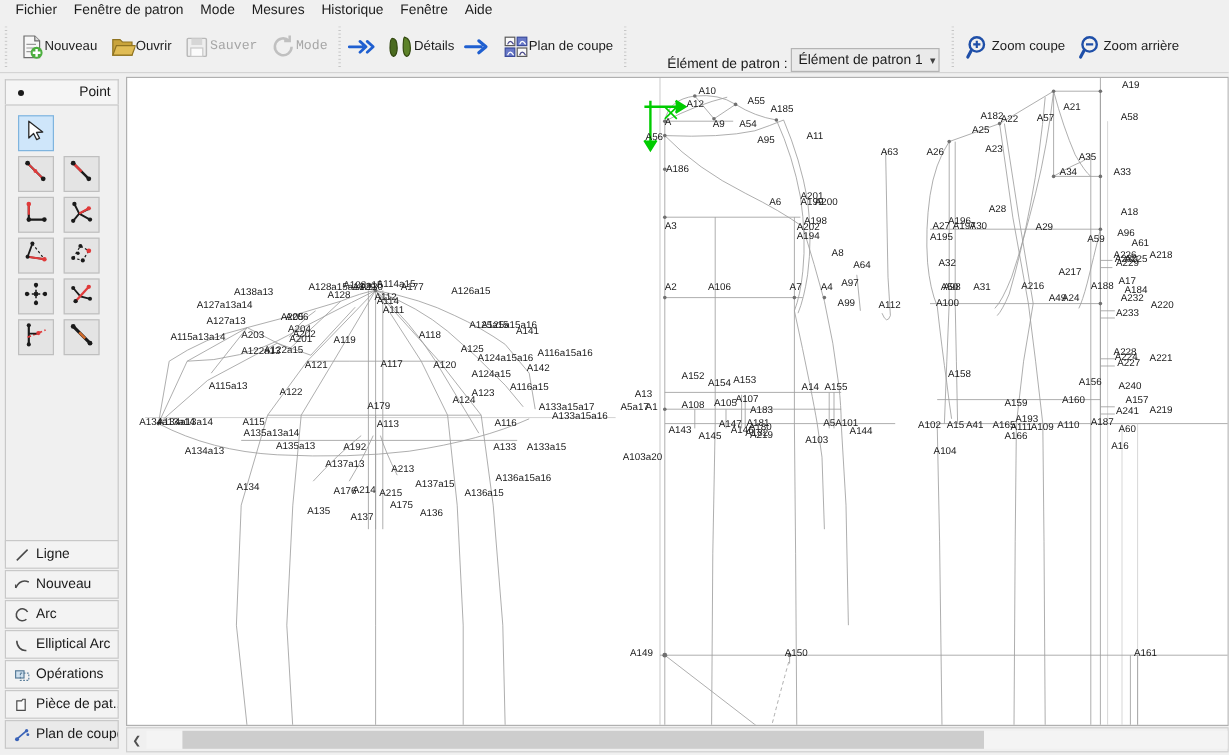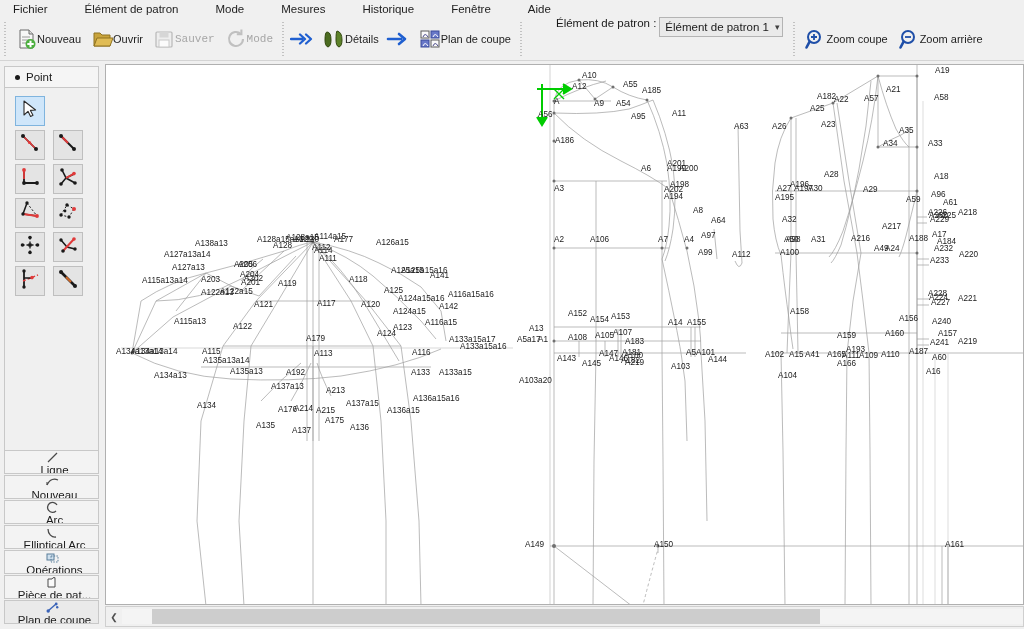--- a/index.html
+++ b/index.html
@@ -11,21 +11,21 @@
     font-family: "Liberation Sans", sans-serif;
     background: #f0f0f0;
     color: #1a1a1a;
   }
   #app { position: relative; width: 1024px; height: 629px; background: #f0f0f0; }
 
   
   .menubar {
     position: absolute; left: 0; top: 0; width: 1024px; height: 17px;
     background: #f0f0f0; display: flex; align-items: center;
-    padding-left: 6px; font-size: 11.5px; gap: 23px;
+    padding-left: 6px; font-size: 11.5px;
   }
   .menubar .mi { padding: 1px 7px; white-space: nowrap; cursor: default; color: #1d1d1d; }
 
   
   .toolbar {
     position: absolute; left: 0; top: 17px; width: 1024px; height: 44px;
     background: #f0f0f0; border-bottom: 1px solid #d4d4d4;
     display: flex; align-items: stretch;
   }
   .tb-handle {
@@ -39,59 +39,59 @@
     display: flex; align-items: center; justify-content: flex-start;
     min-width: 54px; padding: 2px 5px 0 5px; cursor: default;
     font-size: 11px; color: #1d1d1d; position: relative;
   }
   .tbtn .ico { height: 22px; display: flex; align-items: center; justify-content: center; margin-bottom: 1px;}
   .tbtn .lbl { line-height: 13px; white-space: nowrap; }
   .tbtn.checked { background: #bcdcf4; border: 1px solid #9cc6e4; }
   .tbtn.disabled { color: #a6a6a6; font-family: Liberation Mono, monospace; }
   .arrow-sep { display:flex; align-items:center; justify-content:center; width: 30px; }
 
-  .combo-wrap { display: flex; align-items: flex-start; font-size: 11.5px; margin-left: 6px; }
+  .combo-wrap { display: flex; align-items: flex-end; font-size: 11.5px; margin-left: 6px; }
   .combo-label { margin-right: 3px; white-space: nowrap; }
   .combo {
     display: flex; align-items: center; justify-content: space-between;
     min-width: 118px; height: 20px; padding: 0 3px 0 5px;
     background: #eaeaea; border: 1px solid #b4b4b4;
     font-size: 11.5px; white-space: nowrap; cursor: default;
   }
   .combo .chev { margin-left: 6px; color: #404040; font-size: 9px; }
 
   
   .leftdock {
     position: absolute; left: 0; top: 62px; width: 103px; height: 567px;
     background: #f0f0f0;
   }
   .tool-tab {
     margin: 4px 4px 0 4px; height: 21px; background: #f5f5f5;
     border: 1px solid #c8c8c8; border-bottom: none;
     display: flex; align-items: center; padding-left: 10px;
-    font-size: 11.5px; cursor: default;
+    font-size: 11.5px; cursor: default; gap: 40px;
   }
   .tool-tab .dot { width: 5px; height: 5px; border-radius: 50%; background: #1a1a1a; margin-right: 6px; }
   .tool-body {
     margin: 0 4px; border: 1px solid #c8c8c8; border-top: 1px solid #c8c8c8;
     background: #f0f0f0; height: 380px; padding: 8px 0 0 10px;
   }
   .tool-grid { display: grid; grid-template-columns: 32px 32px; gap: 4px 6px; }
   .tcell {
     width: 30px; height: 30px; background: #e4e4e4; border: 1px solid #bfbfbf;
     display: flex; align-items: center; justify-content: center; cursor: default;
   }
   .tcell.sel { background: #cfe6fa; border: 1px solid #7fb4de; }
   .tcell.single { grid-column: 1 / 2; }
 
   .accordion { position: absolute; left: 4px; bottom: 4px; width: 95px; }
   .acc-item {
     height: 24px; margin-bottom: 1px; background: #f3f3f3; border: 1px solid #c8c8c8;
     display: flex; align-items: center; padding-left: 6px; font-size: 11.5px;
-    white-space: nowrap; overflow: hidden; cursor: default; flex-direction: column;
+    white-space: nowrap; overflow: hidden; cursor: default;
   }
   .acc-item.active { background: #eaeaea; }
   .acc-ico { width: 15px; display:flex; align-items:center; justify-content:center; margin-right: 4px; flex: none; }
 
   
   .canvas-frame {
     position: absolute; left: 105px; top: 64px; width: 919px; height: 541px;
     background: #ffffff; border: 1px solid #b0b0b0; overflow: hidden;
   }
   .canvas-frame svg { position: absolute; left: 0; top: 0; display: block; }
@@ -108,21 +108,21 @@
 
   text { font-family: "Liberation Sans", sans-serif; }
 </style>
 </head>
 <body>
 
 <div id="app">
 
   <div class="menubar">
     <div class="mi">Fichier</div>
-    <div class="mi">Élément de patron</div>
+    <div class="mi">Fenêtre de patron</div>
     <div class="mi">Mode</div>
     <div class="mi">Mesures</div>
     <div class="mi">Historique</div>
     <div class="mi">Fenêtre</div>
     <div class="mi">Aide</div>
   </div>
 
   <div class="toolbar">
 
     <div class="tb-handle"></div>

